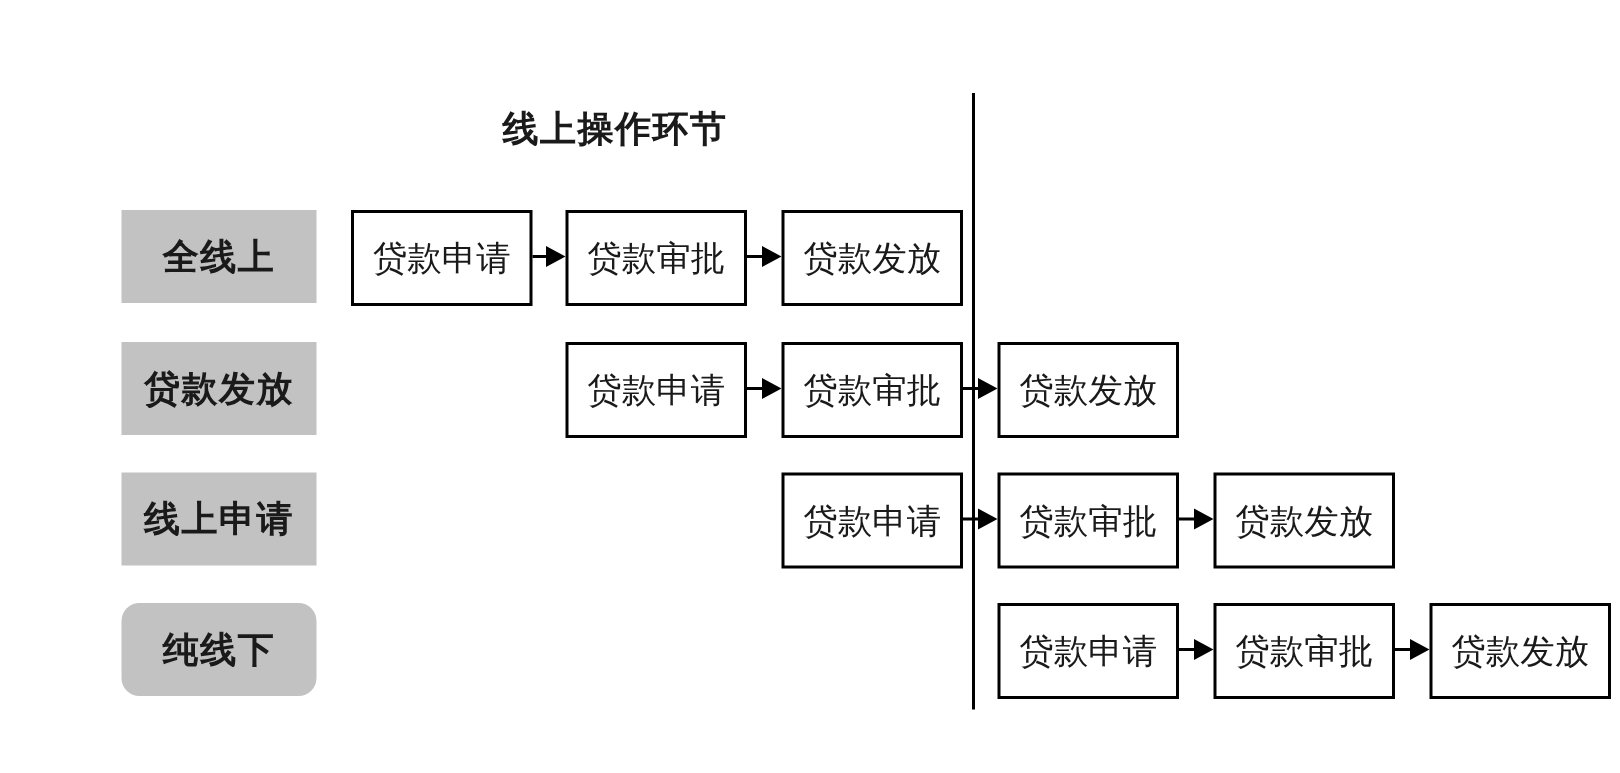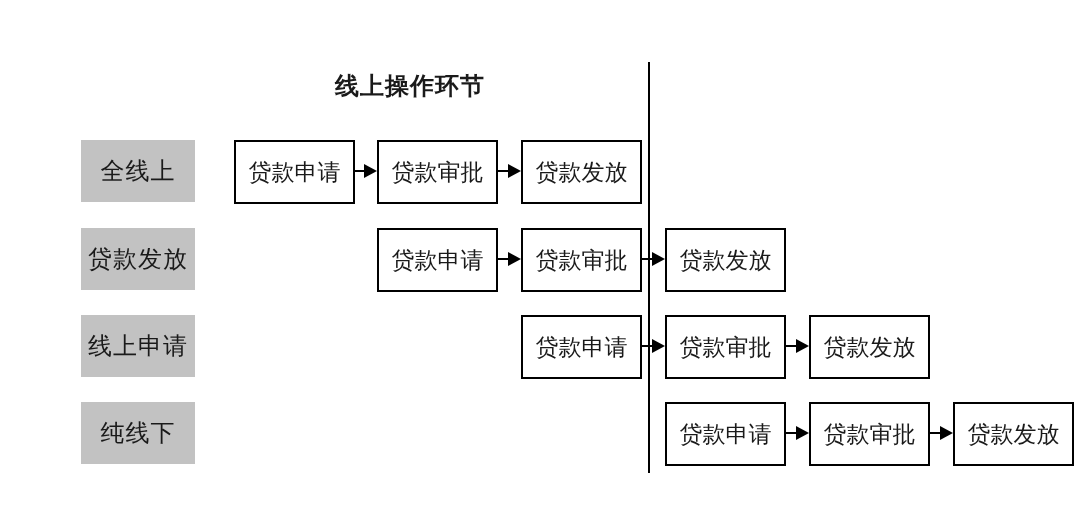--- a/index.html
+++ b/index.html
@@ -33,30 +33,31 @@
     position: absolute;
     left: 604px;
     top: 62px;
     width: 2px;
     height: 411px;
     background: var(--line-color, #000000);
   }
   .row-label {
     position: absolute;
     left: 37px;
-    width: 114px;
+    width: 130px;
     height: 62px;
     background: var(--label-bg, #c2c2c2);
     color: var(--text-color, #1a1a1a);
     font-size: 24px;
     display: flex;
     align-items: center;
     justify-content: center;
     letter-spacing: 1px;
     box-sizing: border-box;
+    font-weight: bold;
   }
   .flow-box {
     position: absolute;
     width: 121px;
     height: 64px;
     background: #ffffff;
     border: 2.5px solid var(--line-color, #000000);
     color: var(--text-color, #1a1a1a);
     font-size: 23px;
     display: flex;
@@ -106,21 +107,21 @@
       <div class="arrow-line" style="left: 598px; width: 12px; top: 258px;"></div>
       <div class="arrow-head" style="left: 608px; top: 252px;"></div>
       <div class="row-label" style="top: 315px;">线上申请</div>
       <div class="flow-box" style="left: 477px; top: 315px;">贷款申请</div>
       <div class="flow-box" style="left: 621px; top: 315px;">贷款审批</div>
       <div class="arrow-line" style="left: 598px; width: 12px; top: 345px;"></div>
       <div class="arrow-head" style="left: 608px; top: 339px;"></div>
       <div class="flow-box" style="left: 765px; top: 315px;">贷款发放</div>
       <div class="arrow-line" style="left: 742px; width: 12px; top: 345px;"></div>
       <div class="arrow-head" style="left: 752px; top: 339px;"></div>
-      <div class="row-label" style="top: 402px;">纯线下</div>
+      <div class="row-label" style="top: 402px; border-radius: 12px;">纯线下</div>
       <div class="flow-box" style="left: 621px; top: 402px;">贷款申请</div>
       <div class="flow-box" style="left: 765px; top: 402px;">贷款审批</div>
       <div class="arrow-line" style="left: 742px; width: 12px; top: 432px;"></div>
       <div class="arrow-head" style="left: 752px; top: 426px;"></div>
       <div class="flow-box" style="left: 909px; top: 402px;">贷款发放</div>
       <div class="arrow-line" style="left: 886px; width: 12px; top: 432px;"></div>
       <div class="arrow-head" style="left: 896px; top: 426px;"></div>
     </div>
 </div>
 

